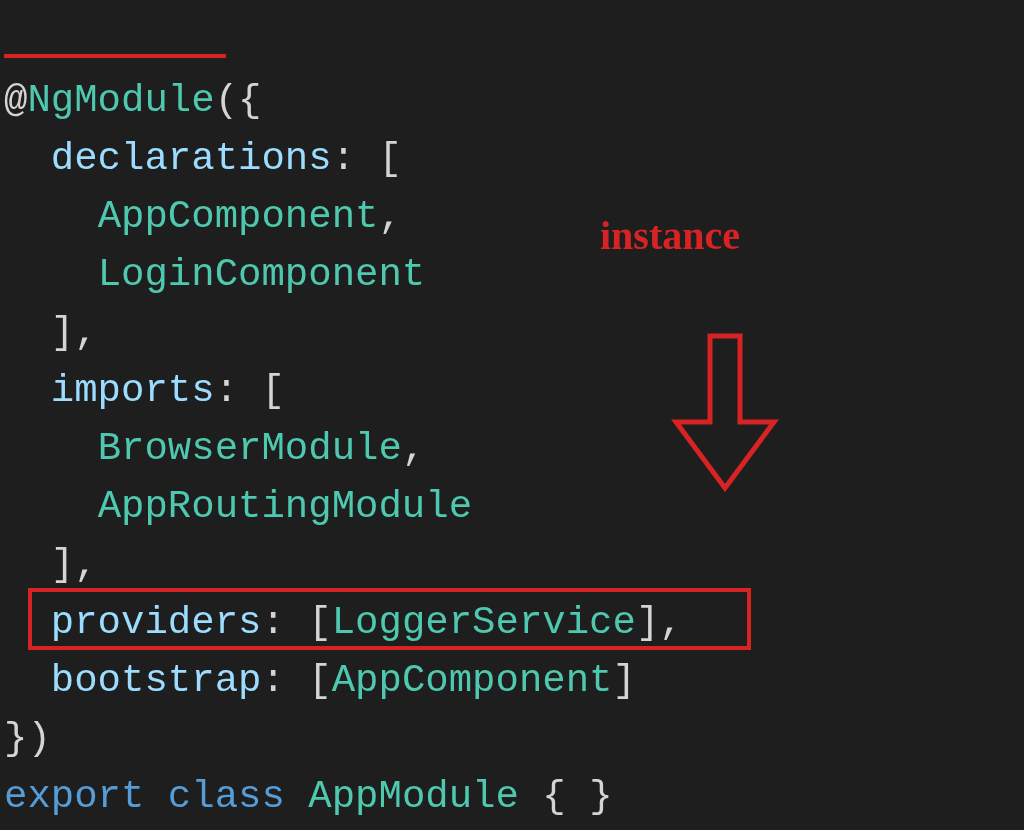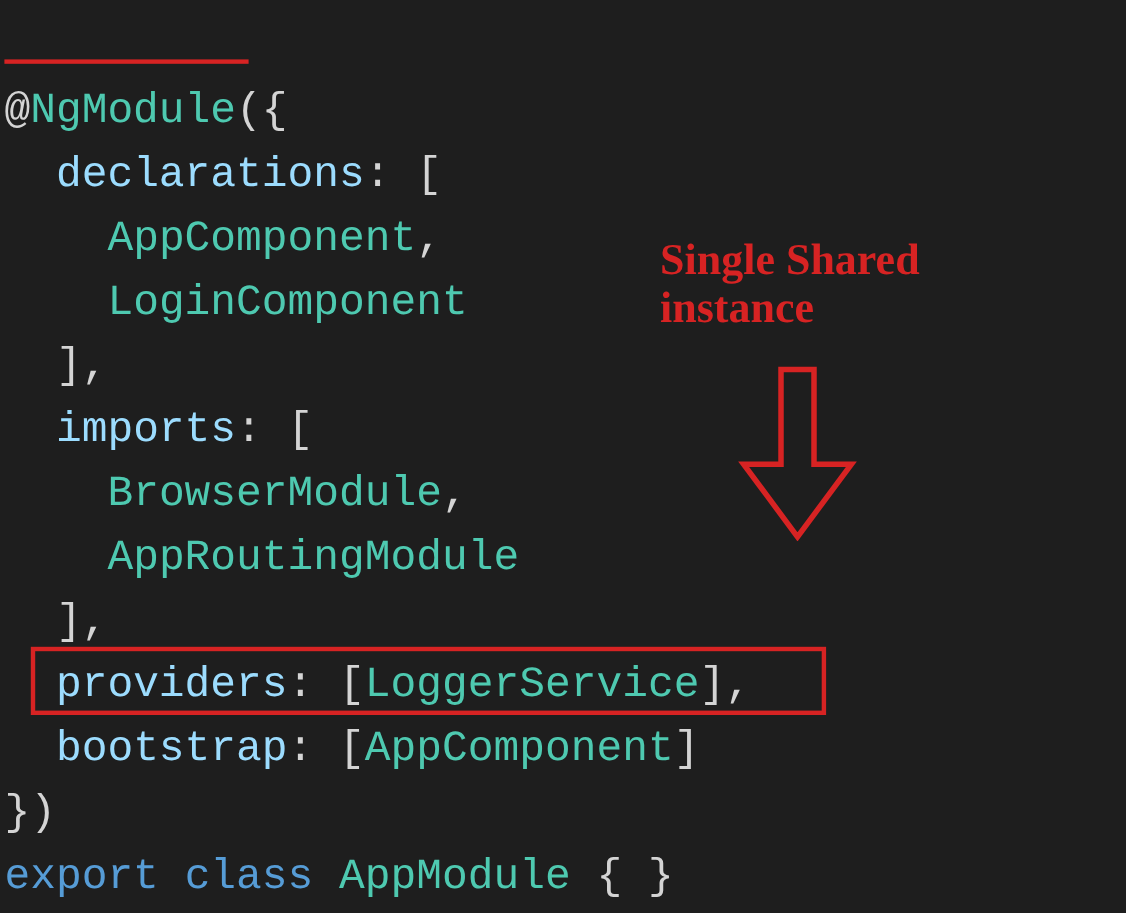--- a/index.html
+++ b/index.html
@@ -75,21 +75,20 @@
   <span class="tok-punc">],</span>
   <span class="tok-prop">providers</span><span class="tok-punc">: [</span><span class="tok-type">LoggerService</span><span class="tok-punc">],</span>
   <span class="tok-prop">bootstrap</span><span class="tok-punc">: [</span><span class="tok-type">AppComponent</span><span class="tok-punc">]</span>
 <span class="tok-punc">})</span>
 <span class="tok-key">export</span> <span class="tok-key">class</span> <span class="tok-type">AppModule</span> <span class="tok-punc">{ }</span>
 </div>
 
 <div class="underline"></div>
 
 <div class="annotation">
-  <div>Single Shared</div>
   <div>instance</div>
 </div>
 
 <svg class="arrow" width="110" height="160" viewBox="0 0 110 160">
   <path d="M40 4 L70 4 L70 90 L104 90 L55 156 L6 90 L40 90 Z" fill="none" stroke="#d72323" stroke-width="5" stroke-linejoin="miter"></path>
 </svg>
 
 <div class="box"></div>
 
 </body></html>

